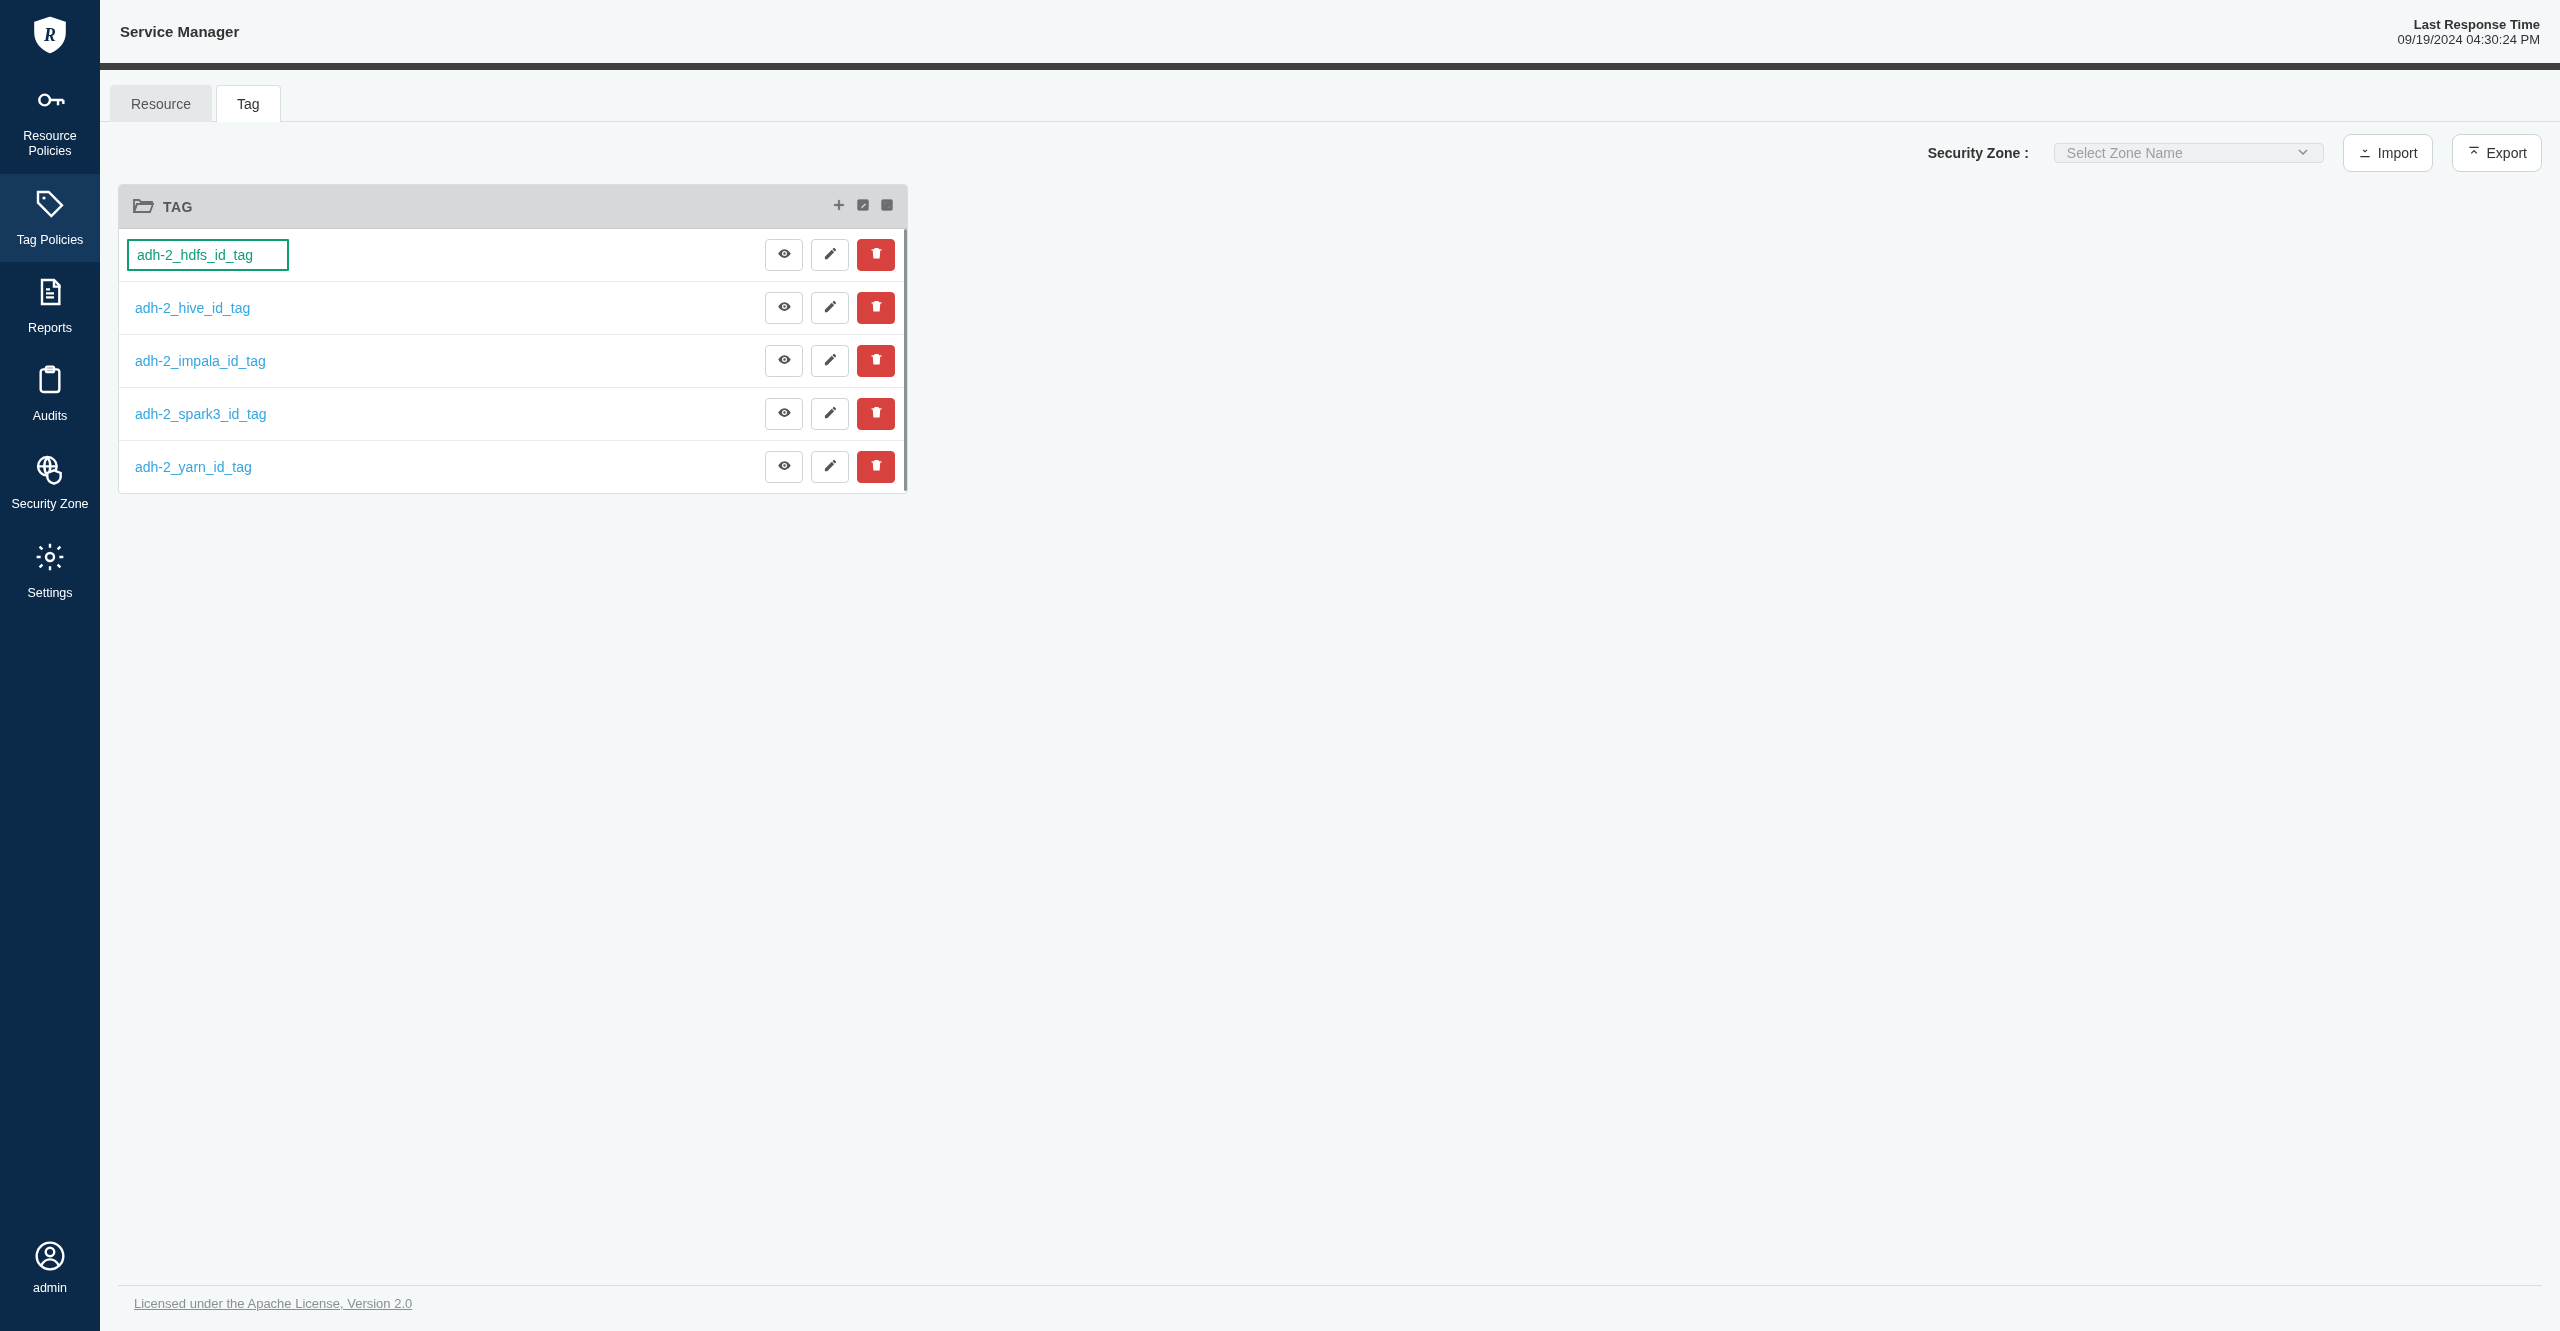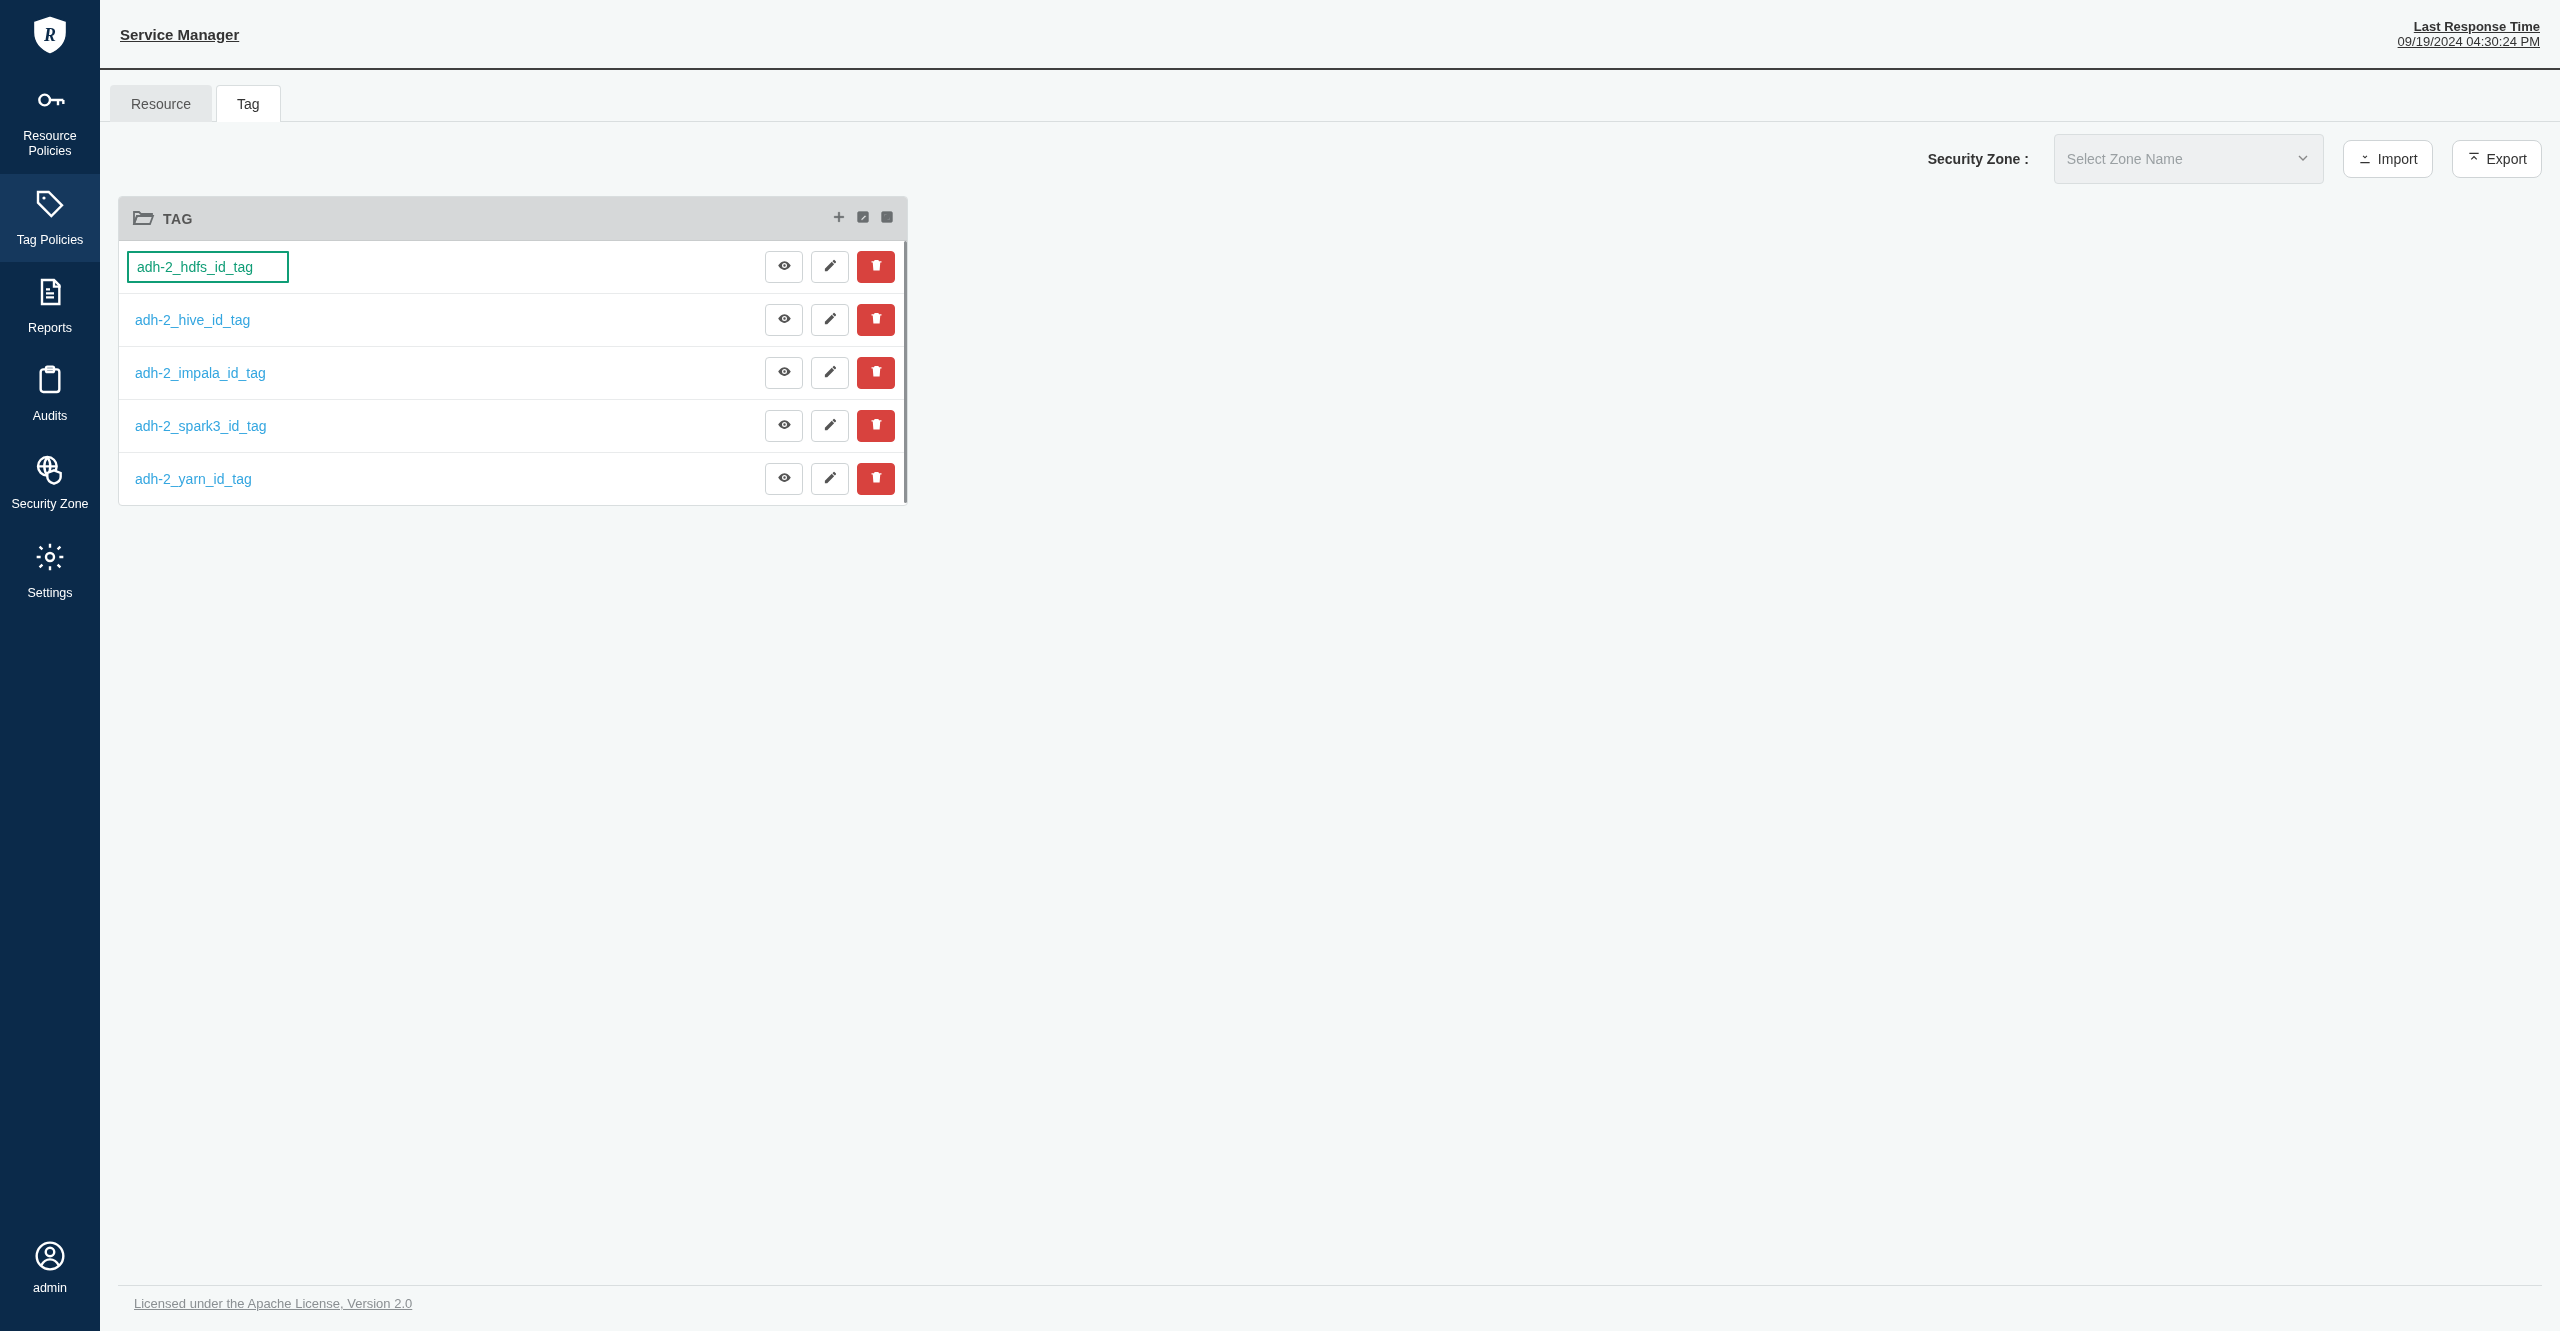--- a/index.html
+++ b/index.html
@@ -18,35 +18,35 @@
 .nav-item .icon svg { width: 32px; height: 32px; stroke: #fff; fill: none; }
 .sidebar-bottom { margin-top: auto; }
 .user-info { display: flex; flex-direction: column; align-items: center; justify-content: center; padding: 14px 4px 36px; font-size: 12.5px; cursor: pointer; }
 .user-info .icon svg { width: 32px; height: 32px; stroke: #fff; fill: none; }
 .user-info .label { margin-top: 6px; }
 
 
 .main { flex: 1; display: flex; flex-direction: column; min-width: 0; }
 
 
-.top-header { height: 70px; background: #f5f8f8; border-bottom: 2px solid #404040; display: flex; align-items: center; justify-content: space-between; padding: 0 20px; text-decoration: underline; }
+.top-header { height: 70px; background: #f5f8f8; border-bottom: 7px solid #404040; display: flex; align-items: center; justify-content: space-between; padding: 0 20px; }
 .page-title { font-size: 15px; font-weight: 700; color: #333; }
 .response-time { text-align: right; font-size: 13px; color: #333; }
 .response-time .lbl { font-weight: 700; }
 
 
 .tab-bar { height: 52px; display: flex; align-items: flex-end; padding: 0 10px; border-bottom: 1px solid #d9dedf; background: #f5f8f8; }
 .tab { padding: 10px 20px; font-size: 14px; border: 1px solid transparent; border-bottom: none; border-radius: 4px 4px 0 0; cursor: pointer; color: #555; background: #e5e8e9; margin-right: 4px; margin-bottom: -1px; }
 .tab.active { background: #fff; border-color: #d9dedf; color: #333; }
 .tab:not(.active){ background:#e5e8e9; }
 
 
 .toolbar { padding: 12px 18px; display: flex; align-items: center; justify-content: flex-end; gap: 19px; }
 .zone-label { font-weight: 700; font-size: 14px; margin-right: 6px; color: #333; }
-.zone-select { width: 270px; height: 50px; background: #eef0f1; border: 1px solid #d9dedf; border-radius: 4px; display: flex; align-items: center; justify-content: space-between; padding: 0 12px; color: #9aa0a3; font-size: 14px; cursor: default; }
+.zone-select { width: 270px; height: 20px; background: #eef0f1; border: 1px solid #d9dedf; border-radius: 4px; display: flex; align-items: center; justify-content: space-between; padding: 0 12px; color: #9aa0a3; font-size: 14px; cursor: default; }
 .zone-select .chev svg{ width:16px; height:16px; stroke:#888; fill:none;}
 .btn { height: 38px; background: #fff; border: 1px solid #cfd4d6; border-radius: 8px; padding: 0 14px; display: inline-flex; align-items: center; gap: 6px; font-size: 14px; cursor: pointer; color:#333; }
 .btn svg { width: 14px; height: 14px; fill: #333; }
 
 
 .content { flex: 1; padding: 0 18px 10px; overflow: auto; display:flex; flex-direction:column; }
 
 .panel { width: 790px; border: 1px solid #d9dedf; border-radius: 4px; overflow: hidden; background: #fff; }
 .panel-header { background: #d6d8d9; padding: 8px 12px; display: flex; align-items: center; justify-content: space-between; border-bottom: 1px solid #c9cccd; }
 .panel-header .left { display: flex; align-items: center; gap: 8px; font-weight: 700; font-size: 14px; color: #555; letter-spacing: .4px; }

